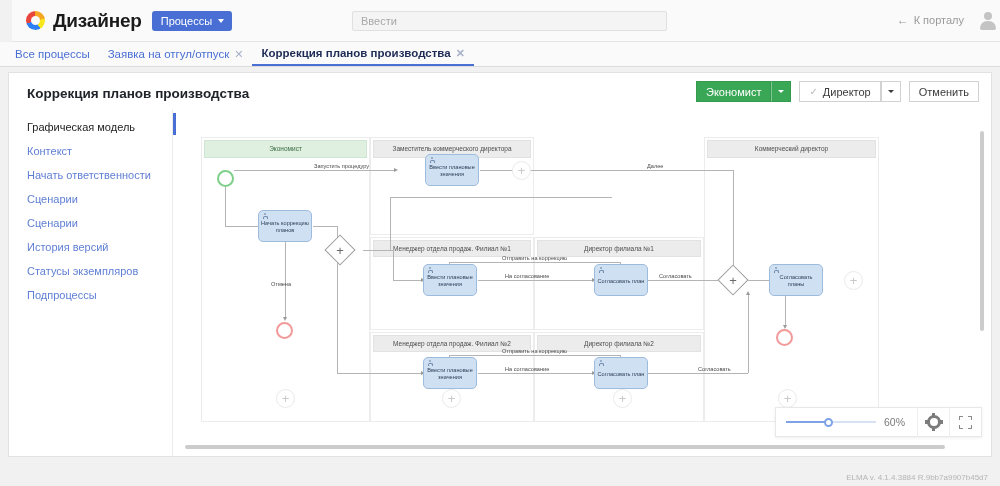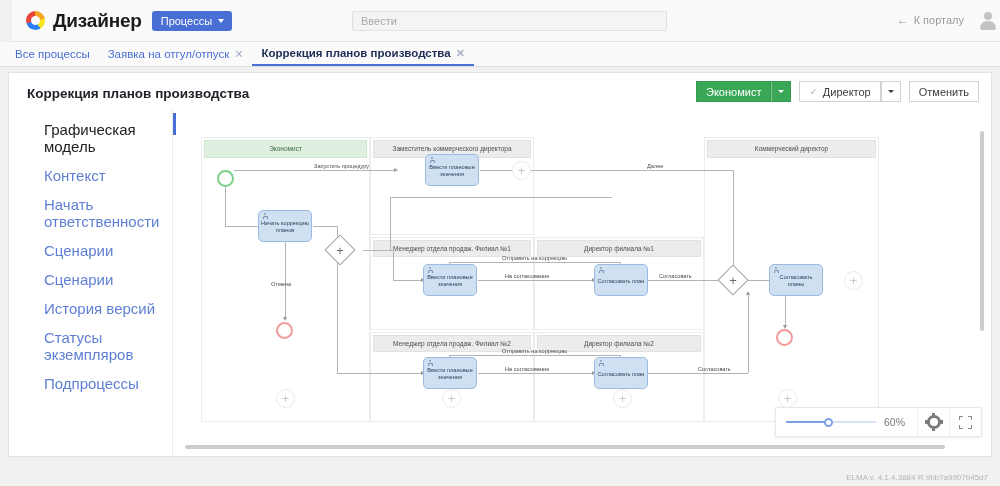--- a/index.html
+++ b/index.html
@@ -78,21 +78,21 @@
   }
   .btn-green { background:#3aa757; border-color:#349a4e; color:#fff; }
   .btn-split { padding:0 6px; border-left:1px solid rgba(255,255,255,.35); }
   .btn-split-light{ padding:0 6px; }
   .mini-caret { width:0;height:0;border-left:3px solid transparent;border-right:3px solid transparent;border-top:3.5px solid currentColor;}
   .check { color:#b9b9b9; margin-right:5px; font-size:10px;}
   .gap { width:8px; }
 
   
   .navlist { position:absolute; left:0; top:36px; width:163px; bottom:0; padding-top:6px; }
-  .navitem { font-size:15px; color:#5f7fd4; padding:6px 0 6px 35px; cursor:pointer; }
+  .navitem { font-size:11px; color:#5f7fd4; padding:6px 0 6px 18px; cursor:pointer; }
   .navitem.active { color:#222; }
   .nav-divider { position:absolute; left:163px; top:36px; bottom:0; width:1px; background:#ececec; }
   .nav-accent { position:absolute; left:164px; top:40px; width:3px; height:22px; background:#4a6fd4; }
 
   
   .canvas-wrap {
     position:absolute; left:168px; top:36px; right:1px; bottom:1px;
     background:#fff; overflow:hidden;
   }
   .canvas {

